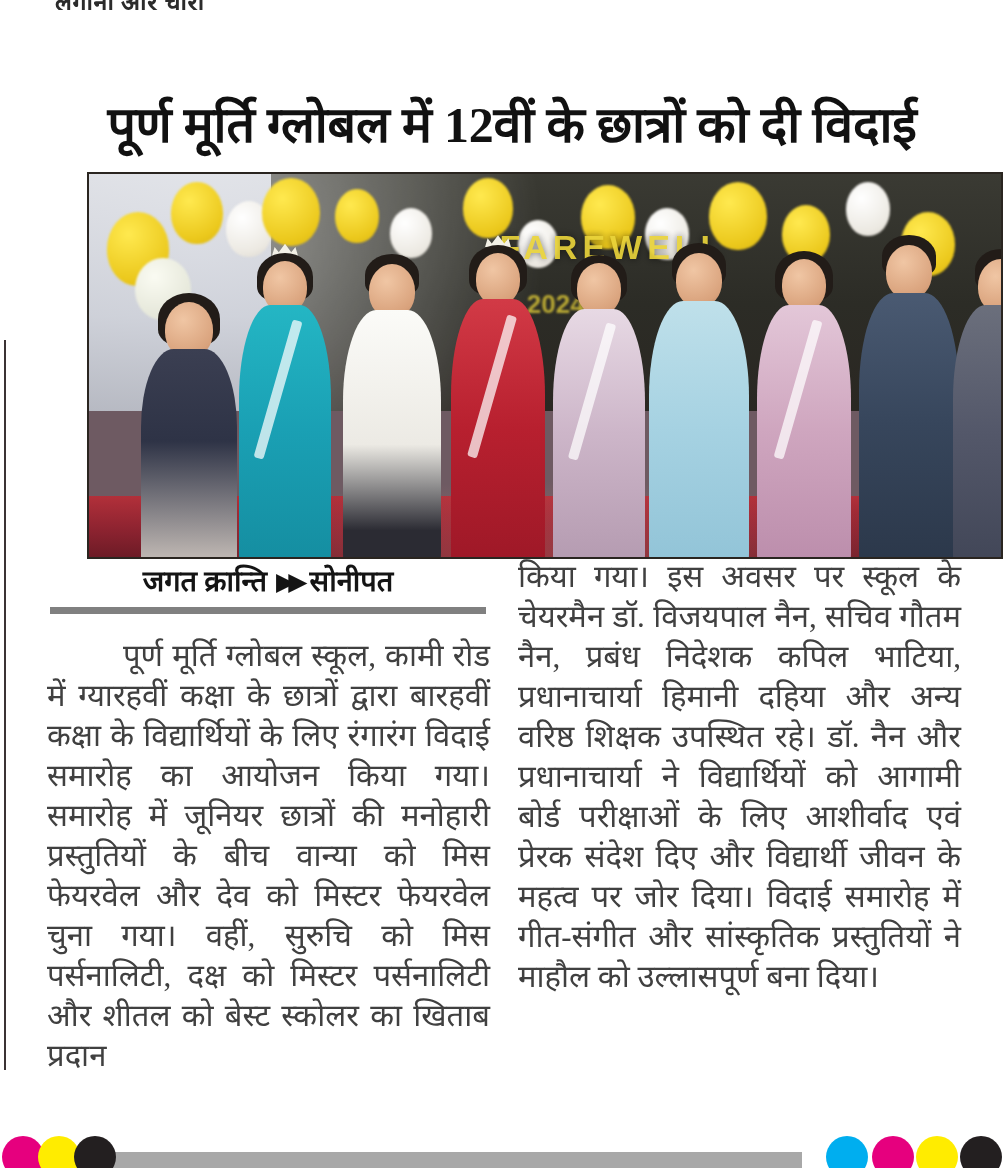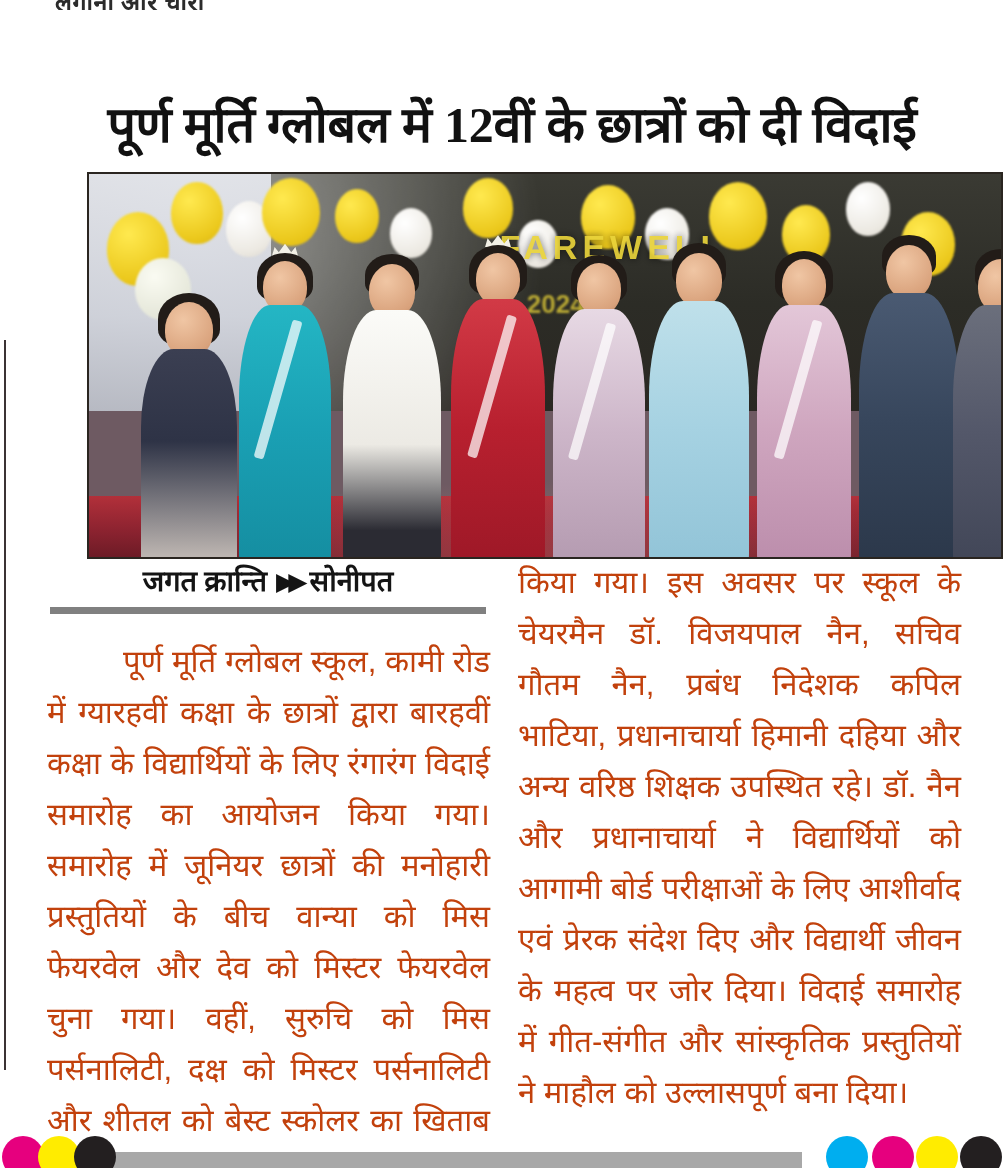--- a/index.html
+++ b/index.html
@@ -194,26 +194,26 @@
     width: 436px;
     height: 7px;
     background: #808080;
   }
 
   
   .col {
     position: absolute;
     top: 636px;
     width: 443px;
-    font-family: Liberation Sans, sans-serif;
+    font-family: Liberation Serif, serif;
     font-size: 31px;
-    line-height: 51px;
+    line-height: 40px;
     text-align: justify;
     text-justify: inter-word;
-    color: #c2410c;
+    color: #404040;
     word-spacing: 0px;
   }
   .col-left  { left: 47px; }
   .col-right { left: 518px; top: 557px; }
   .col p { margin: 0; }
   .col-left p { text-indent: 76px; }
 
   
   .reg {
     position: absolute;

